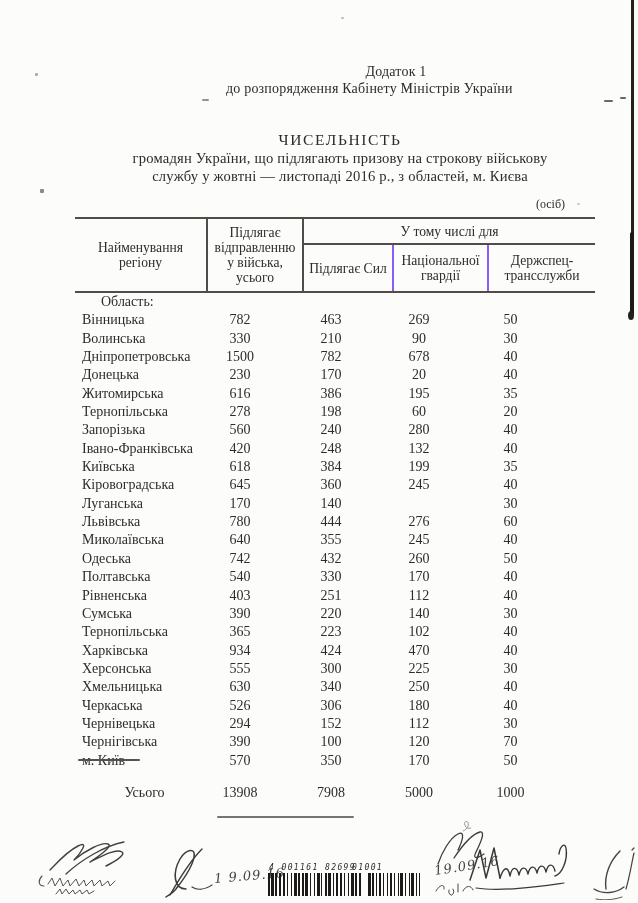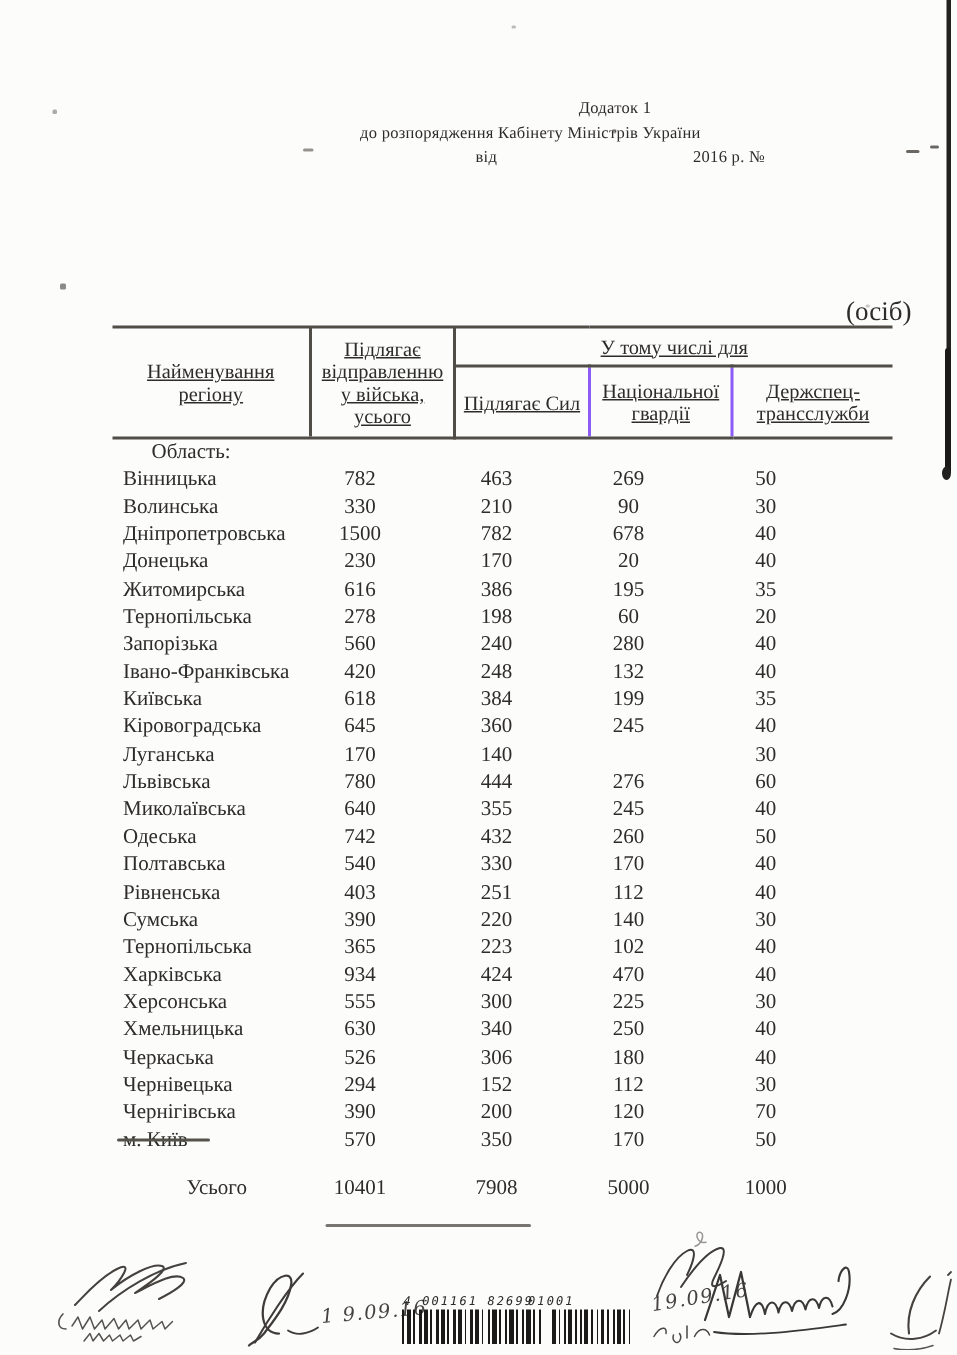--- a/index.html
+++ b/index.html
@@ -8,50 +8,49 @@
     background:#f4f4f2;
     font-family:"Liberation Serif", serif;
     position:relative;overflow:hidden;
   }
   .page{
     position:absolute;left:0;top:0;width:638px;height:903px;
     background:#fcfcfb;color:#2e2c29;
   }
   
   .appendix{
-    position:absolute;left:240px;top:64px;width:348px;
-    font-size:11px;line-height:16.5px;letter-spacing:.2px;
+    position:absolute;left:226px;top:64px;width:348px;
+    font-size:14px;line-height:16.5px;letter-spacing:.2px;
   }
   .appendix .l1{text-align:center;padding-right:8px;}
   .appendix .l3{position:relative;height:16px;}
   .appendix .l3 .from{position:absolute;left:77px;}
   .appendix .l3 .year{position:absolute;left:222px;}
   
   .title-block{
     position:absolute;left:55px;top:130px;width:570px;text-align:center;
   }
   .title-main{font-size:15.5px;letter-spacing:1.6px;line-height:19px;}
   .title-sub{font-size:14.6px;line-height:18.4px;letter-spacing:.2px;}
-  .unit-label{position:absolute;left:564px;top:197px;font-size:18px;}
+  .unit-label{position:absolute;left:536px;top:197px;font-size:12px;}
   
   .doc-table{
     position:absolute;left:75px;top:217px;width:520px;
     border-collapse:collapse;table-layout:fixed;
     color:#2e2c29;border-top:2px solid #504c46;
   }
   .doc-table col.c1{width:132px}
   .doc-table col.c2{width:96px}
   .doc-table col.c3{width:90px}
   .doc-table col.c4{width:95px}
   .doc-table col.c5{width:107px}
   .doc-table th{
     font-weight:normal;font-size:13.6px;line-height:15px;
     text-align:center;vertical-align:middle;padding:1px 5px;
     border-bottom:2px solid #504c46;
-    text-decoration:underline;
   }
   .th-total{border-left:2px solid #504c46;border-right:2px solid #504c46;}
   .th-group{height:22px;border-bottom:2px solid #55524c;margin-left:42px;}
   .th-sub{height:44px;}
   .th-guard,.th-special{border-left:2px solid #8b5cf6;}
   .doc-table td{
     font-size:14px;height:18.35px;line-height:18.35px;
     padding:0;white-space:nowrap;vertical-align:bottom;
   }
   td.cell-region{text-align:left;padding-left:7px;font-family:Liberation Serif, serif;}
@@ -116,26 +115,27 @@
   <div class="mark-dash" style="left:202px;top:99px;width:7px;opacity:.7;"></div>
   <div class="speck" style="left:35px;top:73px;width:3px;height:3px;opacity:.5;"></div>
   <div class="speck" style="left:40px;top:189px;width:4px;height:4px;opacity:.7;"></div>
   <div class="speck" style="left:408px;top:86px;width:3px;height:3px;opacity:.5;"></div>
   <div class="speck" style="left:341px;top:17px;width:3px;height:2px;opacity:.4;"></div>
   <div class="speck" style="left:577px;top:203px;width:3px;height:2px;opacity:.3;"></div>
 
   <div class="appendix">
     <div class="l1">Додаток 1</div>
     <div class="l2">до розпорядження Кабінету Міністрів України</div>
-    <div class="l3">
-      <span class="from">від</span>
-      <span class="year">2016 р. №</span>
-    </div>
-  </div>
-
+  </div>
+
+  <div class="title-block">
+    <div class="title-main">ЧИСЕЛЬНІСТЬ</div>
+    <div class="title-sub">громадян України, що підлягають призову на строкову військову</div>
+    <div class="title-sub">службу  у жовтні — листопаді 2016 р., з областей, м. Києва</div>
+  </div>
   <div class="unit-label">(осіб)</div>
 
   <table class="doc-table">
     <colgroup>
         <col class="c1">
         <col class="c2">
         <col class="c3">
         <col class="c4">
         <col class="c5">
       </colgroup>
@@ -337,37 +337,37 @@
       <td class="cell-region">Чернівецька</td>
       <td class="num n-total">294</td>
       <td class="num n-armed">152</td>
       <td class="num n-guard">112</td>
       <td class="num n-special">30</td>
     </tr>
 
     <tr>
       <td class="cell-region">Чернігівська</td>
       <td class="num n-total">390</td>
-      <td class="num n-armed">200</td>
+      <td class="num n-armed">100</td>
       <td class="num n-guard">120</td>
       <td class="num n-special">70</td>
     </tr>
 
     <tr>
       <td class="cell-region">м. Київ</td>
       <td class="num n-total">570</td>
       <td class="num n-armed">350</td>
       <td class="num n-guard">170</td>
       <td class="num n-special">50</td>
     </tr>
   </tbody>
     <tbody class="totals">
       <tr>
         <td class="cell-region">Усього</td>
-        <td class="num n-total">10401</td>
+        <td class="num n-total">13908</td>
         <td class="num n-armed">7908</td>
         <td class="num n-guard">5000</td>
         <td class="num n-special">1000</td>
       </tr>
     </tbody>
   </table>
 
   <div class="rule rule-totals"></div>
   <div class="rule rule-bottom"></div>
 

